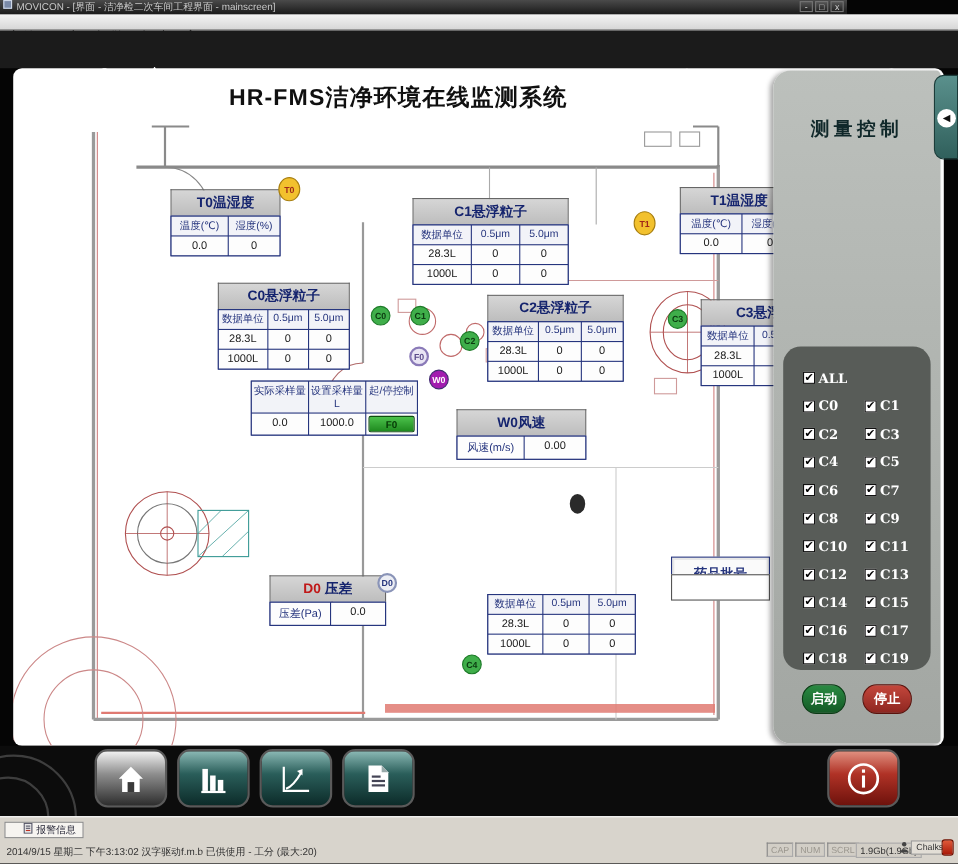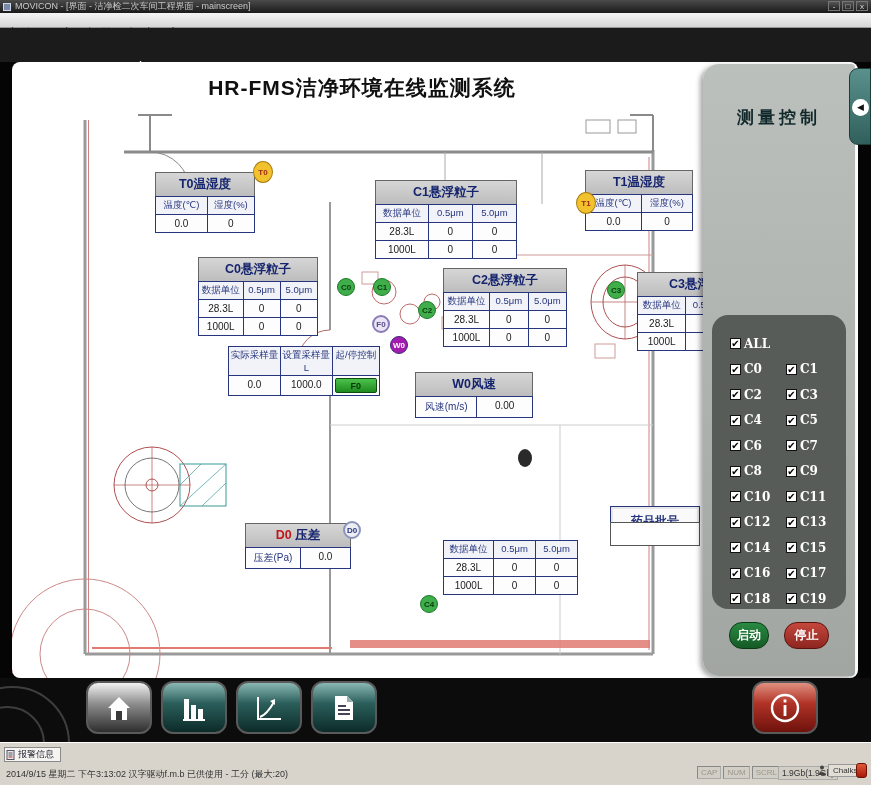--- a/index.html
+++ b/index.html
@@ -1,22 +1,22 @@
 <!DOCTYPE html>
 <html><head>
 <meta charset="utf-8">
 <style>
   * { margin:0; padding:0; box-sizing:border-box; }
   html,body { width:871px; height:785px; background:#000; overflow:hidden;
     font-family:"Liberation Sans","DejaVu Sans",sans-serif; }
   .stage { position:relative; width:871px; height:785px; background:#050505; }
 
   
-  .titlebar { position:absolute; left:0; top:0; width:871px; height:13px;
-    background:linear-gradient(#4a4a4a,#1a1a1a); display:flex; align-items:center; }
+  .titlebar { position:absolute; left:0; top:0; width:770px; height:13px;
+    background:linear-gradient(#4a4a4a,#1a1a1a); display:flex; align-items:flex-start; }
   .titlebar .appicon { width:8px; height:8px; margin:0 4px 0 3px; background:#7a8aa8; border:1px solid #cfd8e8; }
   .titlebar .ttl { font-size:9px; color:#c8c8c8; white-space:nowrap; }
   .winbtns { position:absolute; right:3px; top:1px; display:flex; gap:2px; }
   .winbtn { width:12px; height:10px; font-size:8px; line-height:9px; text-align:center;
     color:#ddd; background:linear-gradient(#555,#222); border:1px solid #777; }
 
   
   .menubar { position:absolute; left:0; top:13px; width:871px; height:15px;
     background:linear-gradient(#f4f4f4,#d6d6d6); border-bottom:1px solid #999;
     display:flex; align-items:center; gap:14px; padding-left:7px; }
@@ -113,21 +113,21 @@
   .nav-grey { background:linear-gradient(#f2f2f2,#8e8e8e 42%,#2e2e2e); }
   .nav-teal { background:linear-gradient(#8ab8b4,#2a5e5a 42%,#0c2b29); }
   .nav-red  { background:linear-gradient(#e09080,#b03226 42%,#6e120c); }
   .nav-home { left:86px; } .nav-chart { left:161px; } .nav-trend { left:236px; }
   .nav-report { left:311px; } .nav-info { left:752px; }
 
   
   .osbar { position:absolute; left:0; top:742px; width:871px; height:43px;
     background:#d8d4cc; border-top:1px solid #fff; }
   .os-tab { position:absolute; left:4px; top:4px; height:15px; background:#f6f4f0;
-    border:1px solid #8a8a8a; font-size:9px; color:#223; display:flex; align-items:center; gap:3px; padding:0 6px 0 1px; }
+    border:1px solid #8a8a8a; font-size:9px; color:#223; display:flex; align-items:flex-start; gap:3px; padding:0 6px 0 16px; }
   .os-status { position:absolute; left:6px; top:25px; font-size:9px; color:#333; }
   .os-locks { position:absolute; left:697px; top:23px; display:flex; gap:2px; }
   .os-lock { font-size:8px; color:#9a968e; border:1px solid #aaa; border-top-color:#888; border-left-color:#888;
     background:#d2cec6; padding:1px 3px; }
   .os-mem { position:absolute; left:778px; top:23px; font-size:8.5px; color:#333;
     border:1px solid #aaa; padding:1px 3px; background:#d2cec6; }
   .os-user { position:absolute; left:818px; top:21px; display:flex; align-items:center; gap:2px; }
   .os-user-box { font-size:8px; color:#333; border:1px solid #999; background:#e2ded6; padding:1px 4px; }
   .os-alert { position:absolute; left:856px; top:20px; width:11px; height:15px;
     background:linear-gradient(#e05a3a,#a81808); border-radius:3px; border:1px solid #701000; }
@@ -270,21 +270,21 @@
           <span class="hcell">5.0μm</span>
           <span class="vcell">28.3L</span>
           <span class="vcell">0</span>
           <span class="vcell">0</span>
           <span class="vcell">1000L</span>
           <span class="vcell">0</span>
           <span class="vcell">0</span>
         </div>
     </div>
 
-    <div class="panel" style="left:573px;top:108px;width:108px">
+    <div class="panel" style="left:606px;top:108px;width:108px">
       <div class="p-header">T1温湿度</div>
       <div class="p-table cols2">
           <span class="hcell">温度(℃)</span>
           <span class="hcell">湿度(%)</span>
           <span class="vcell">0.0</span>
           <span class="vcell">0</span>
         </div>
     </div>
 
     <div class="panel" style="left:186px;top:195px;width:120px">

